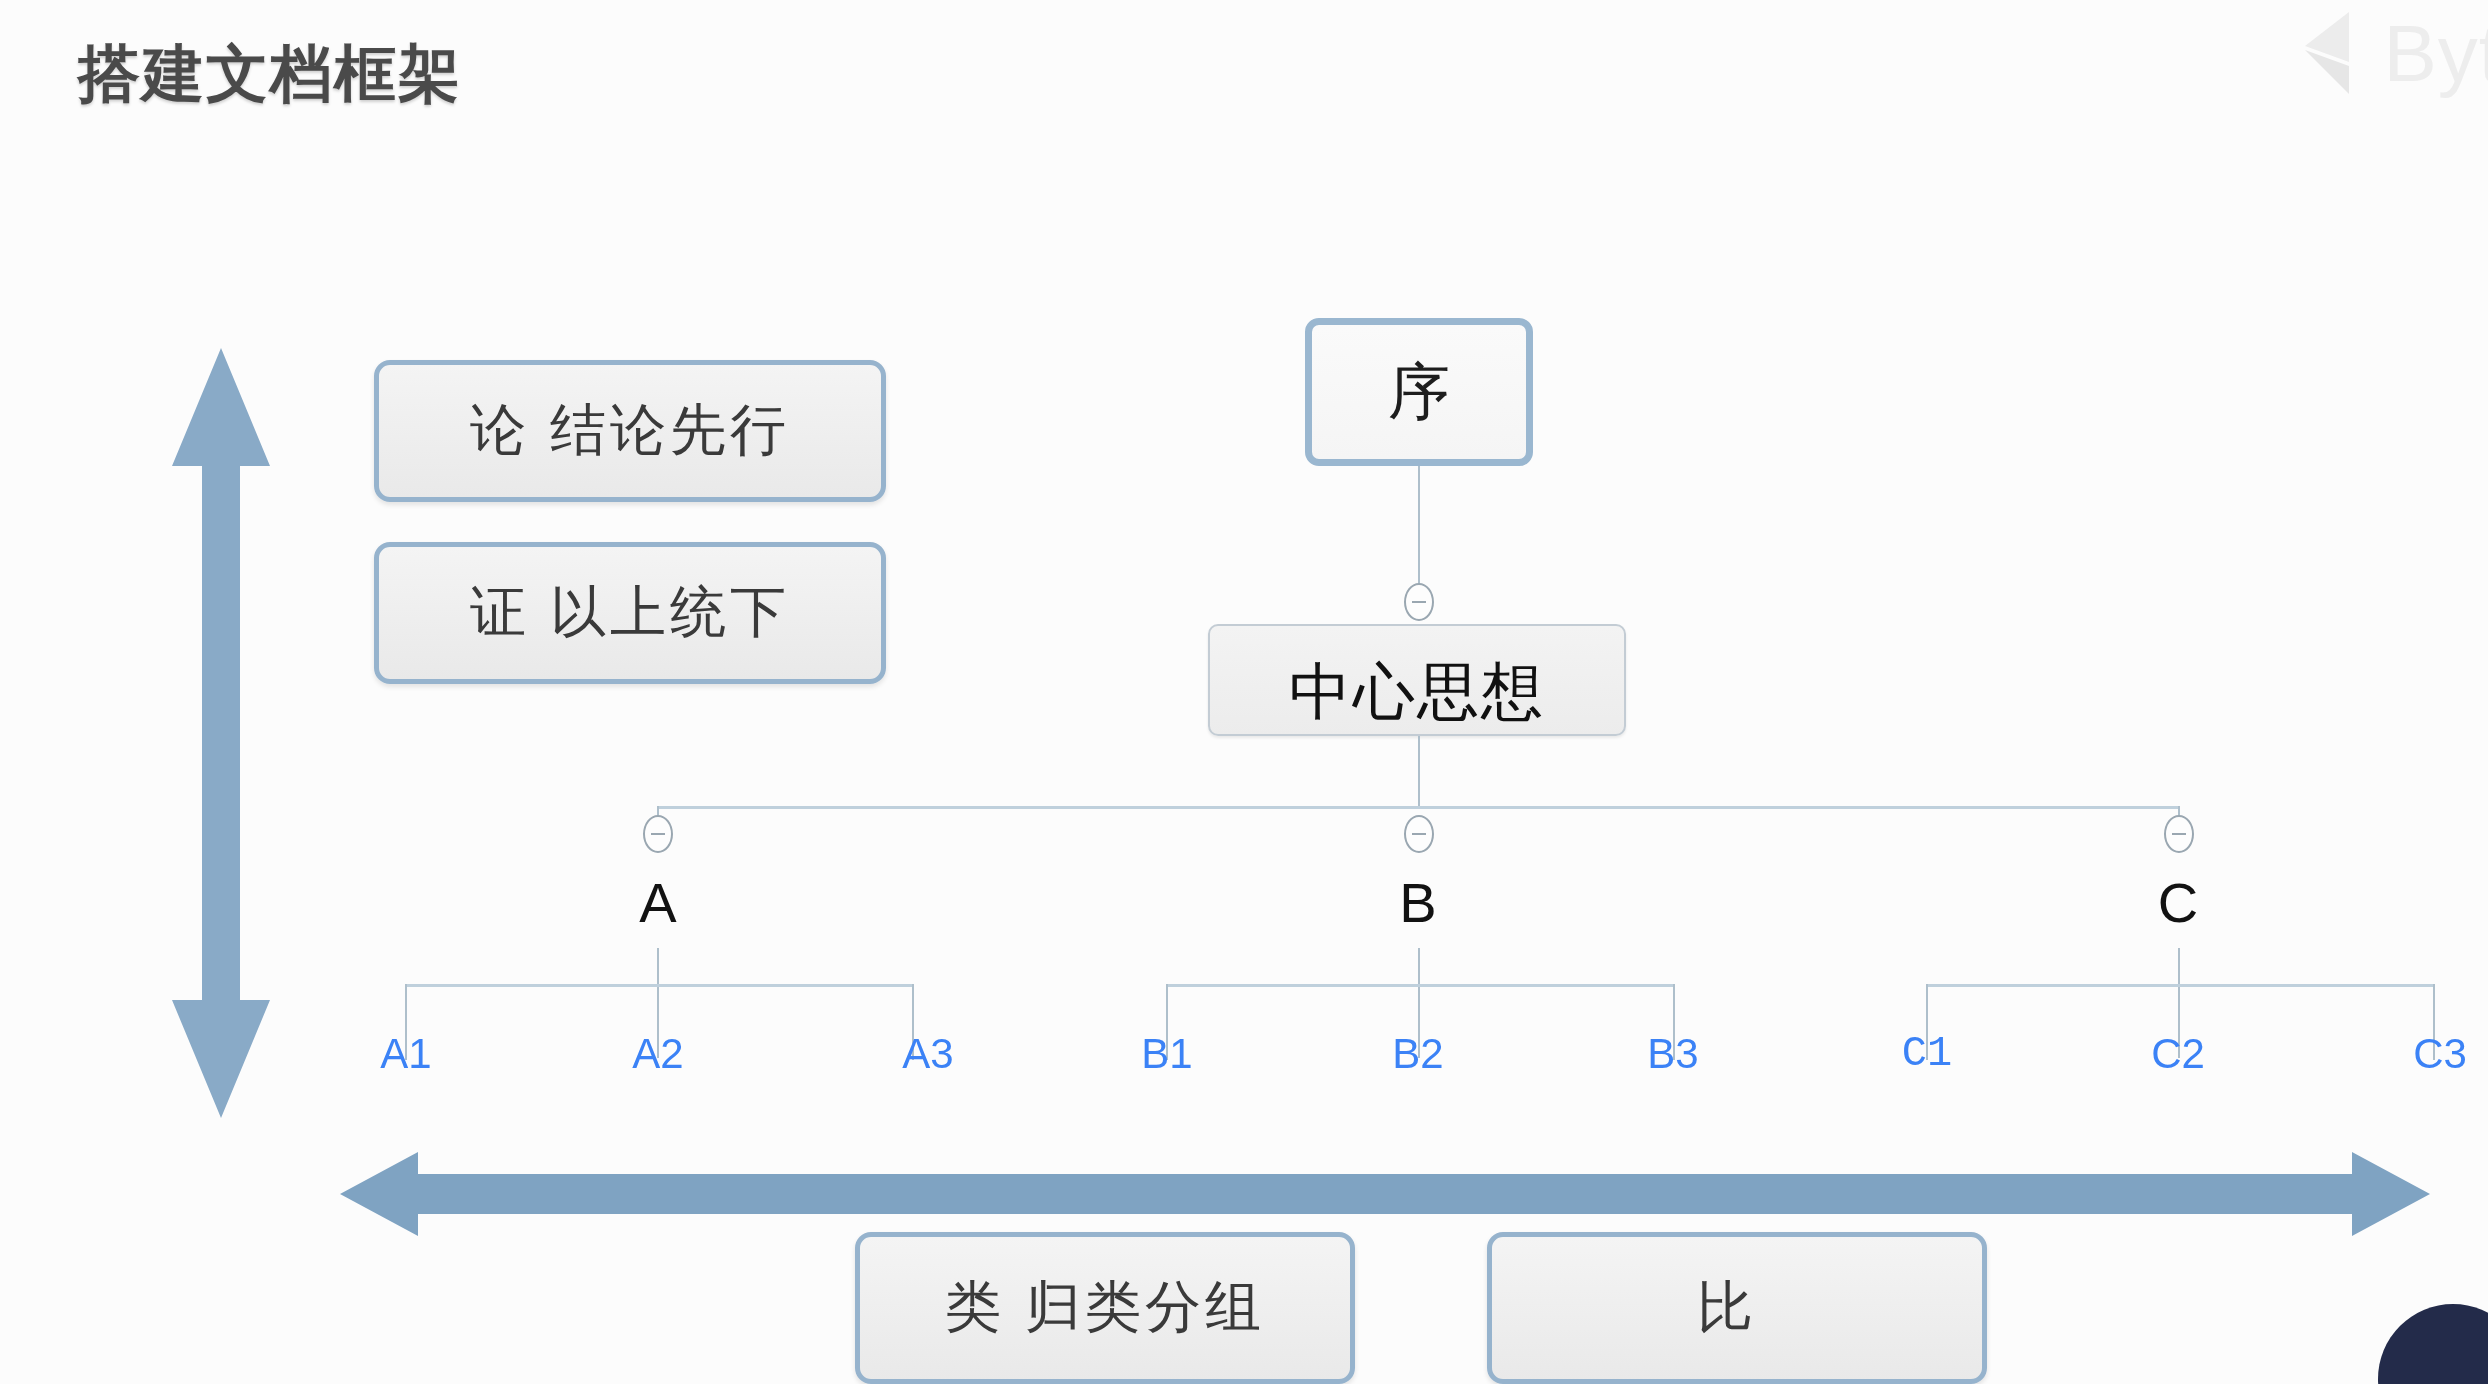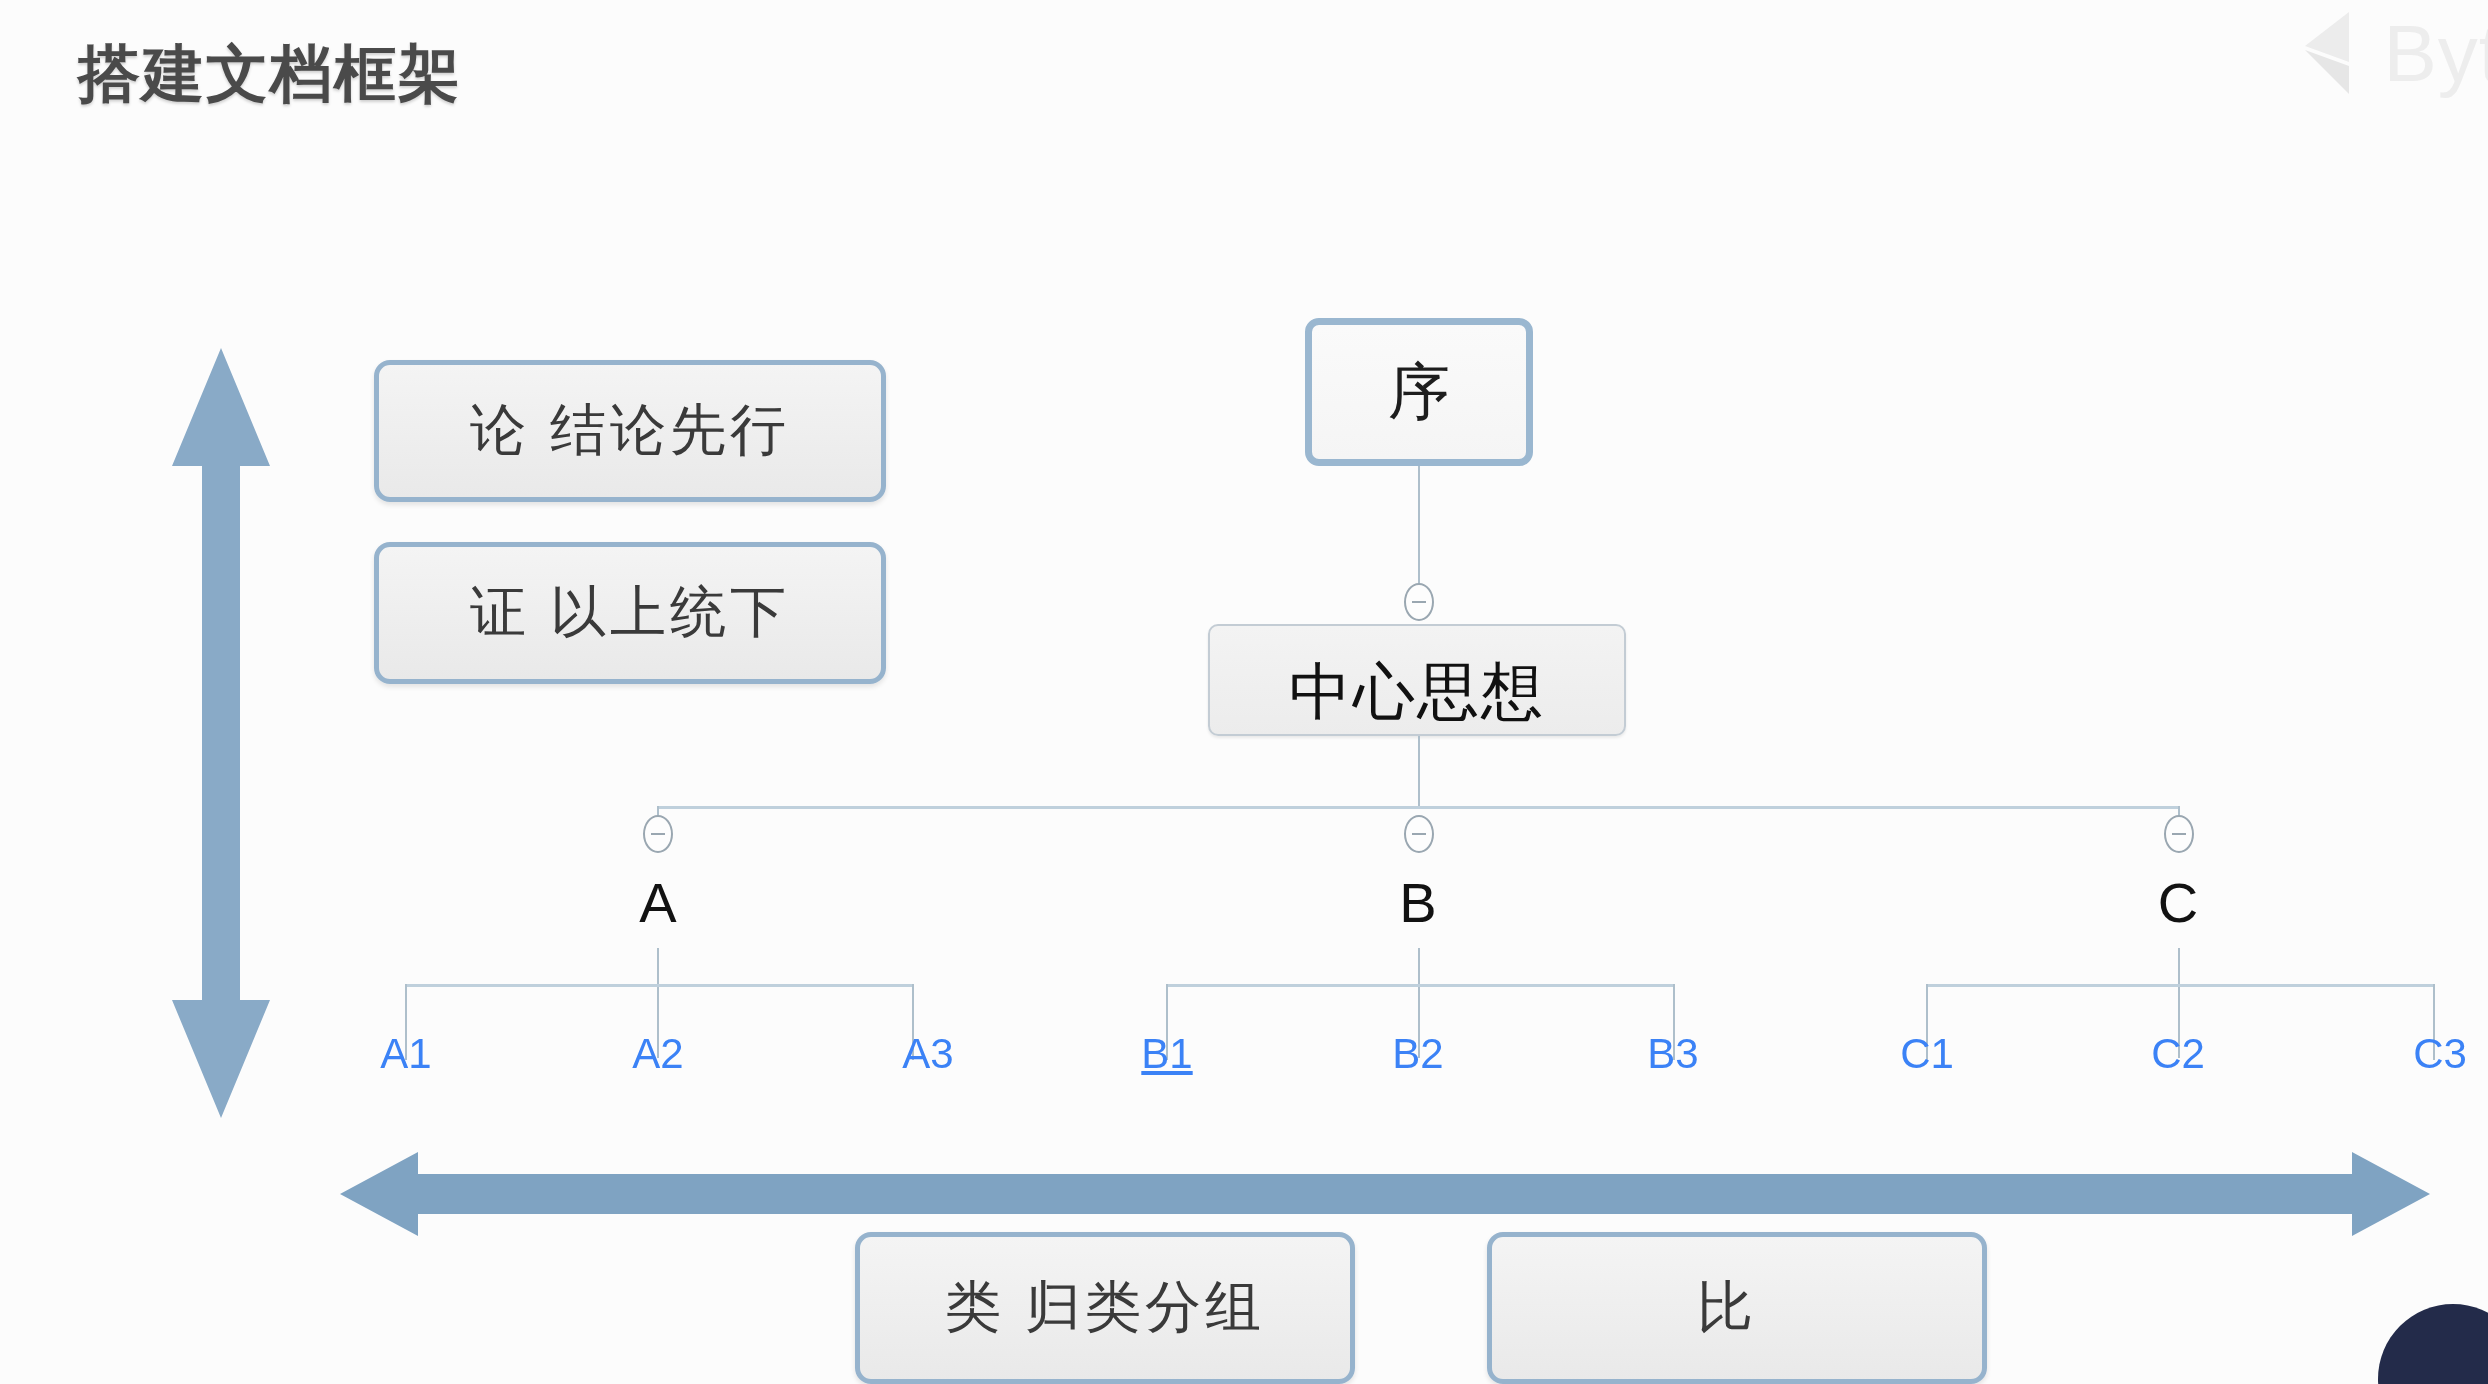--- a/index.html
+++ b/index.html
@@ -240,27 +240,27 @@
   <div class="conn-v" style="left:405px; top:984px; height:76px;"></div>
   <div class="conn-v" style="left:912px; top:984px; height:76px;"></div>
   <div class="leaf-label" style="left:406px; top:1030px;">A1</div>
   <div class="leaf-label" style="left:658px; top:1030px;">A2</div>
   <div class="leaf-label" style="left:928px; top:1030px;">A3</div>
 
   <div class="conn-v" style="left:1418px; top:948px; height:110px;"></div>
   <div class="conn-h" style="left:1166px; top:984px; width:508px;"></div>
   <div class="conn-v" style="left:1166px; top:984px; height:76px;"></div>
   <div class="conn-v" style="left:1673px; top:984px; height:76px;"></div>
-  <div class="leaf-label" style="left:1167px; top:1030px;text-decoration:underline;">B1</div>
+  <div class="leaf-label" style="left:1167px; top:1030px;">B1</div>
   <div class="leaf-label" style="left:1418px; top:1030px;">B2</div>
   <div class="leaf-label" style="left:1673px; top:1030px;">B3</div>
 
   <div class="conn-v" style="left:2178px; top:948px; height:110px;"></div>
   <div class="conn-h" style="left:1926px; top:984px; width:508px;"></div>
   <div class="conn-v" style="left:1926px; top:984px; height:76px;"></div>
   <div class="conn-v" style="left:2433px; top:984px; height:76px;"></div>
-  <div class="leaf-label" style="left:1927px; top:1030px;">C1</div>
+  <div class="leaf-label" style="left:1927px; top:1030px;font-family:Liberation Mono, monospace;">C1</div>
   <div class="leaf-label" style="left:2178px; top:1030px;">C2</div>
   <div class="leaf-label" style="left:2440px; top:1030px;">C3</div>
 
   <div id="corner-blob"></div>
 
 </div>
 
 </body></html>

